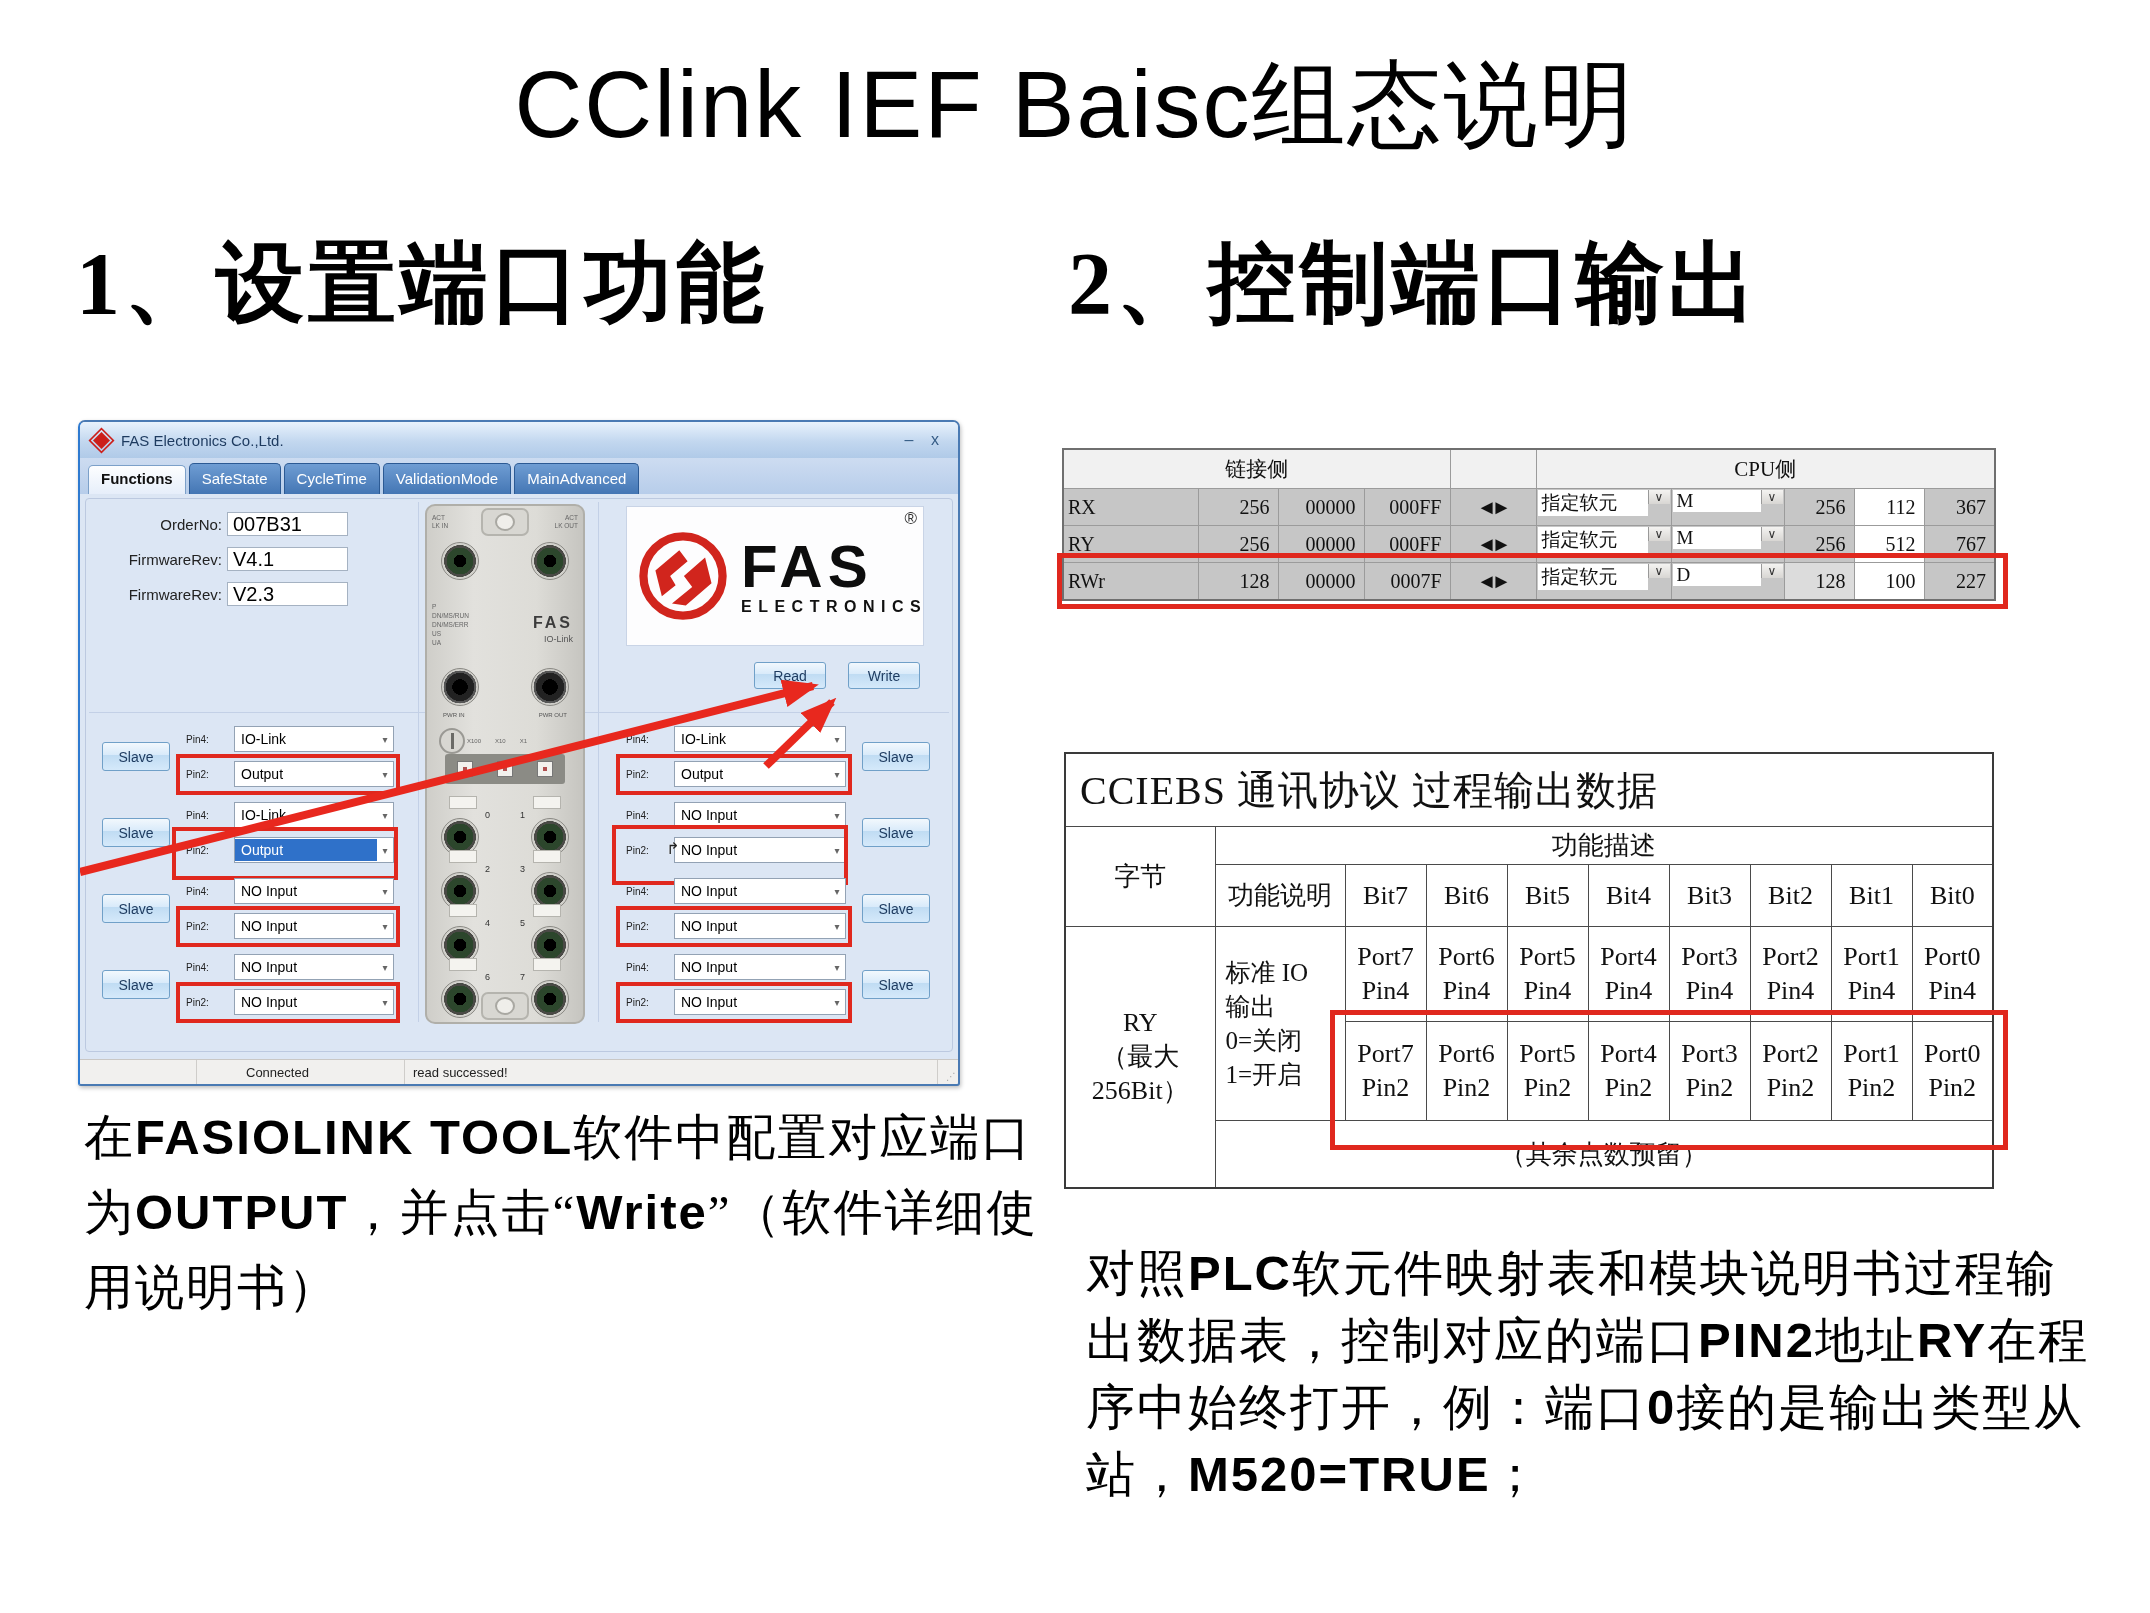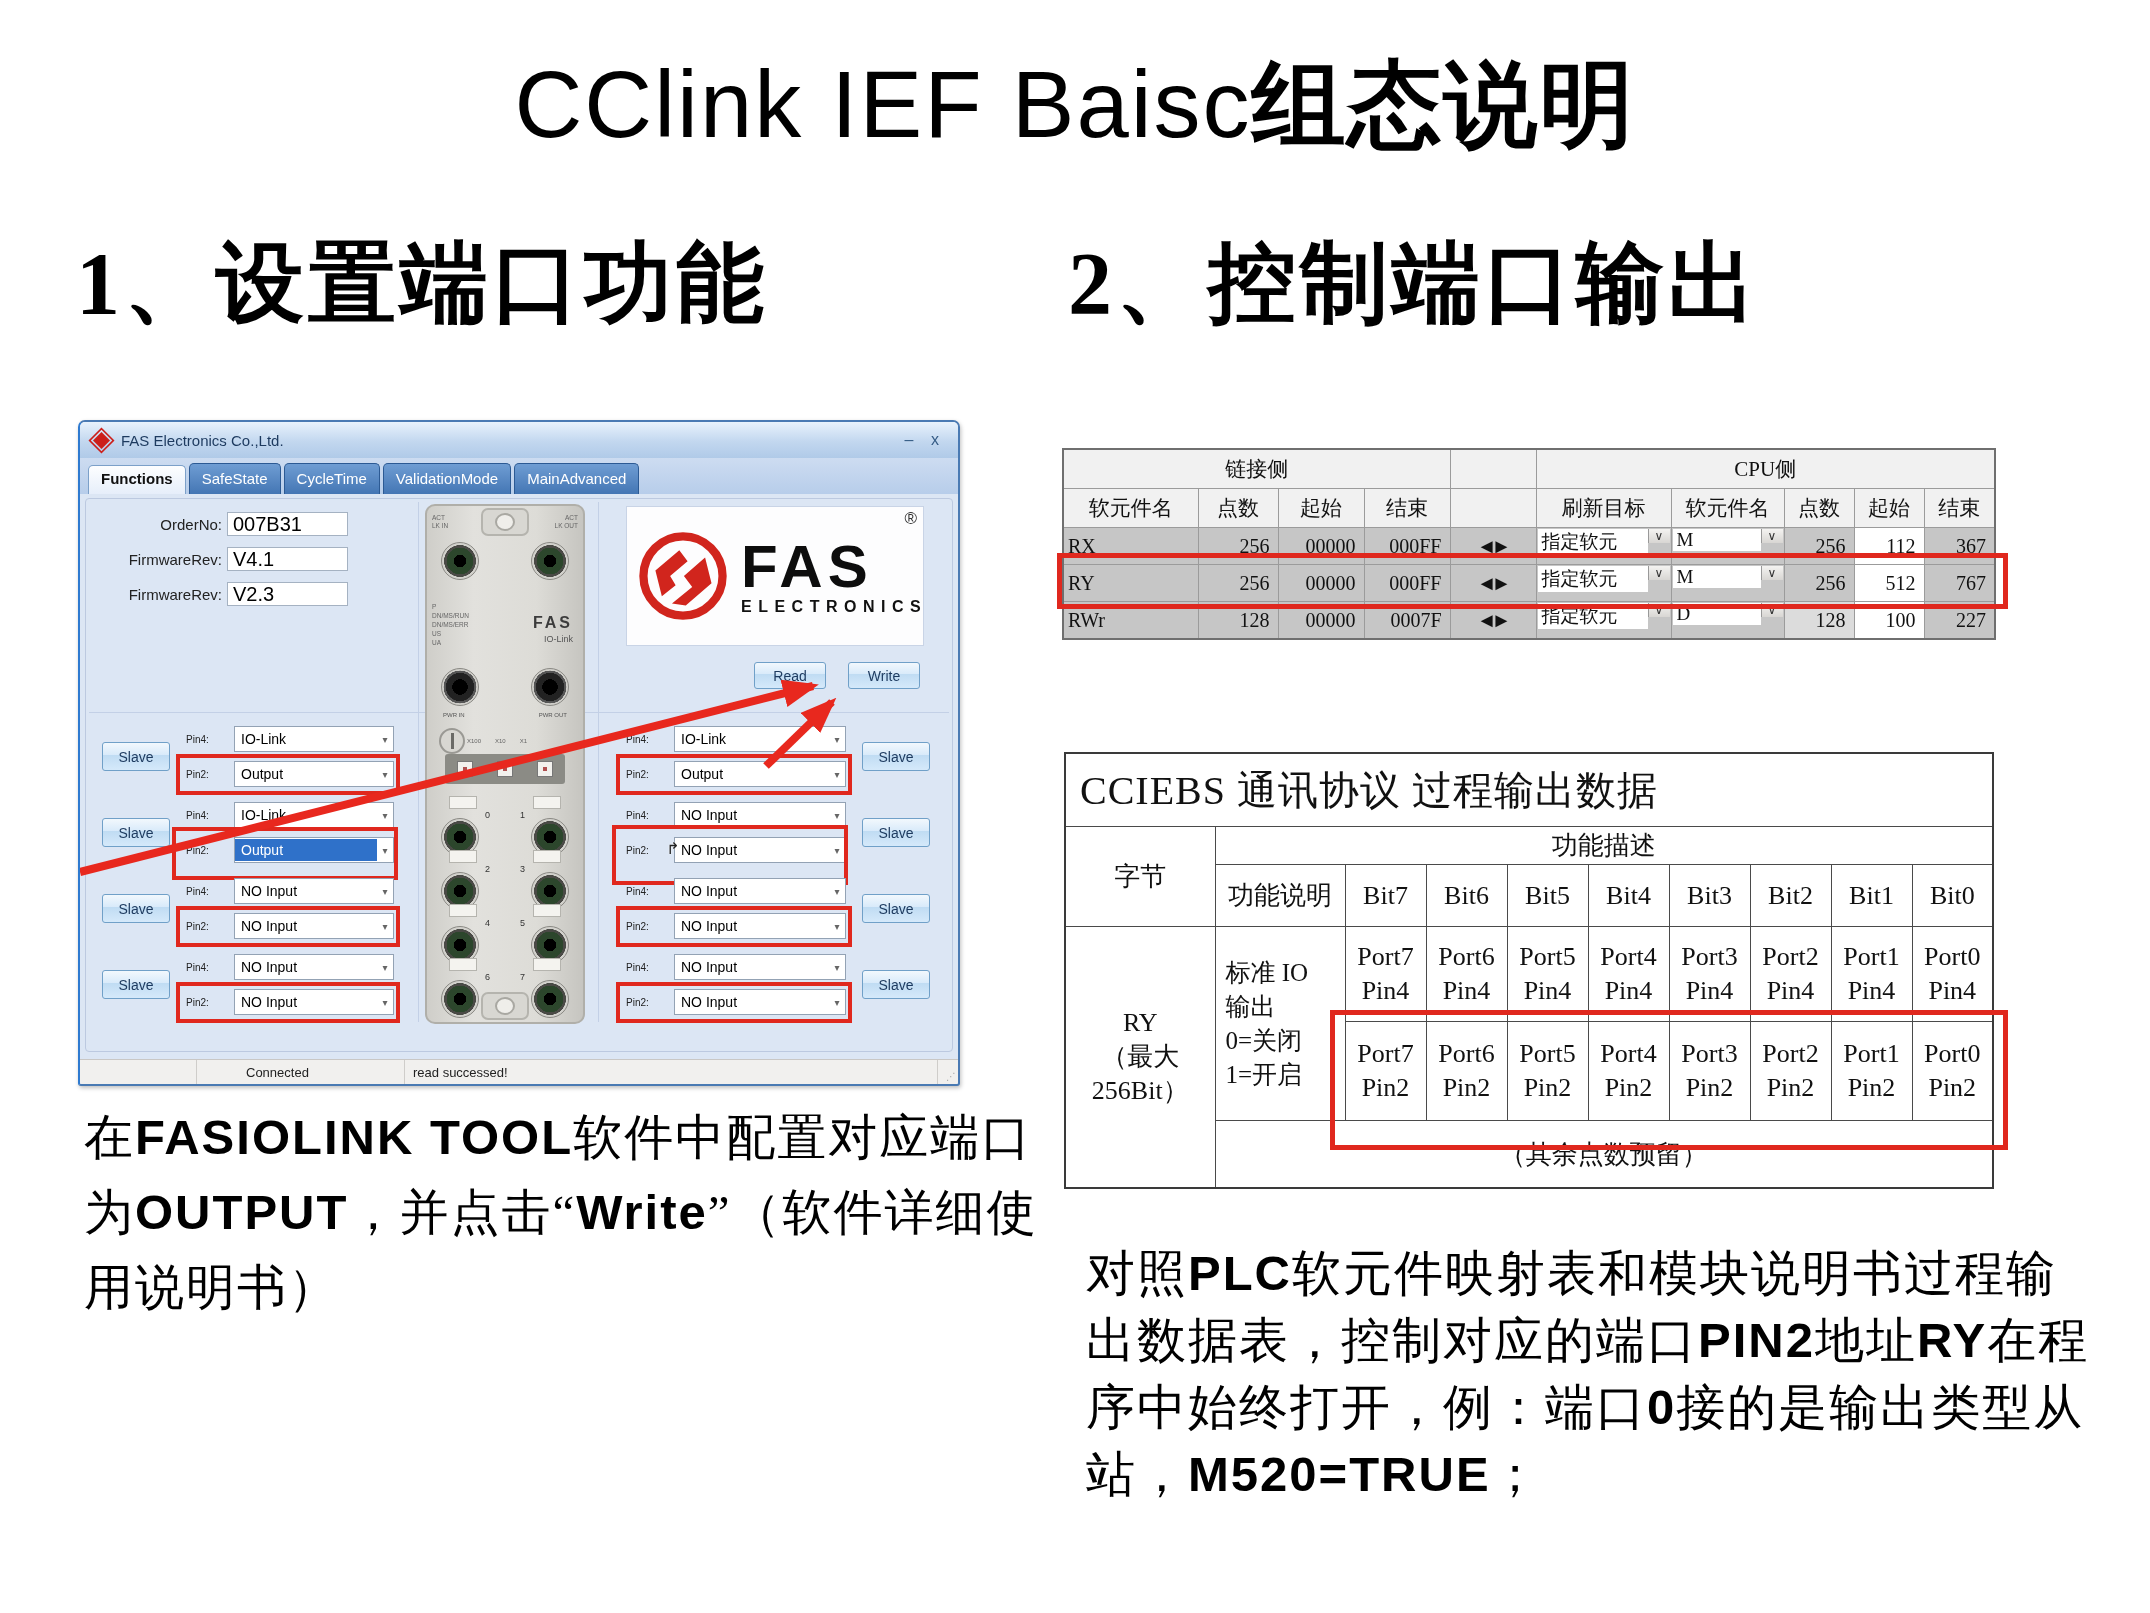--- a/index.html
+++ b/index.html
@@ -2,21 +2,21 @@
 <html><head>
 <meta charset="utf-8">
 <style>
   html,body{margin:0;padding:0;background:#888;}
   .page{position:relative;width:2150px;height:1613px;background:#ffffff;overflow:hidden;
         font-family:"Liberation Sans","DejaVu Sans",sans-serif;color:#000;}
 
   
   .page-title{position:absolute;left:0;top:42px;width:100%;text-align:center;font-size:94px;letter-spacing:2px;}
   .page-title .seg-en{font-family:"Liberation Sans",sans-serif;}
-  .page-title .seg-cn{font-family:"Liberation Serif","DejaVu Serif",serif;font-weight:bold;}
+  .page-title .seg-cn{font-family:"Liberation Serif","DejaVu Serif",serif;}
   .sec-heading{position:absolute;font-size:88px;font-weight:bold;letter-spacing:4px;
                font-family:"Liberation Serif","DejaVu Serif",serif;white-space:nowrap;}
   .sec-heading.one{left:76px;top:224px;}
   .sec-heading.two{left:1068px;top:224px;}
   .caption{position:absolute;font-size:49px;letter-spacing:2px;}
   .caption .seg-cn{font-family:"Liberation Serif","DejaVu Serif",serif;}
   .caption .seg-en{font-family:"Liberation Sans",sans-serif;font-weight:bold;}
   .caption.left{left:84px;top:1100px;width:965px;line-height:74px;}
   .caption.right{left:1086px;top:1240px;width:1010px;line-height:67px;}
 
@@ -526,32 +526,20 @@
           <col style="width:70px">
         <col style="width:70px">
           <col style="width:71px">
       </colgroup>
       <tbody>
           <tr class="hrow">
         <td colspan="4">链接侧</td>
         <td></td>
         <td colspan="5">CPU侧</td>
       </tr>
-      <tr class="hrow">
-        <td>软元件名</td>
-        <td>点数</td>
-        <td>起始</td>
-        <td>结束</td>
-        <td></td>
-        <td>刷新目标</td>
-        <td>软元件名</td>
-        <td>点数</td>
-        <td>起始</td>
-        <td>结束</td>
-      </tr>
 
       <tr class="drow">
         <td class="cell-name">RX</td>
         <td class="num">256</td>
         <td class="num">00000</td>
         <td class="num">000FF</td>
         <td class="arrowcell">◄►</td>
         <td>
               <div class="combo">
                 <span class="combo-text">指定软元</span>

